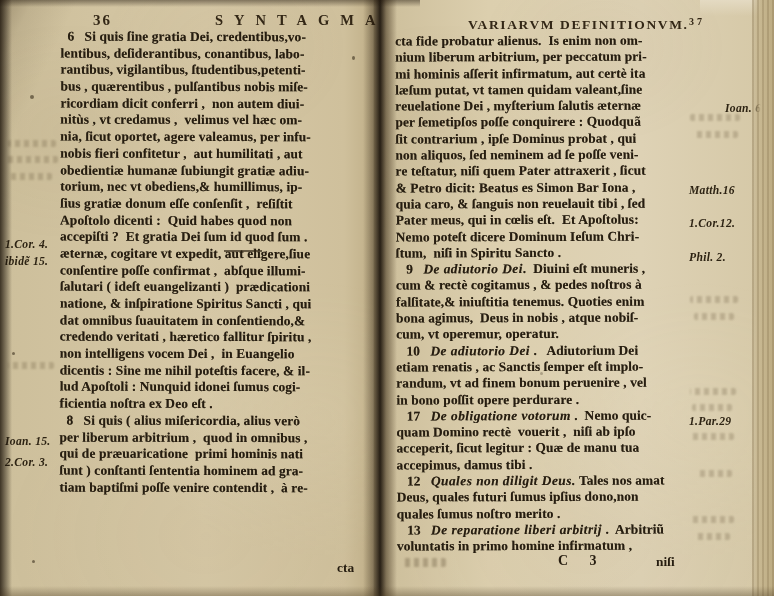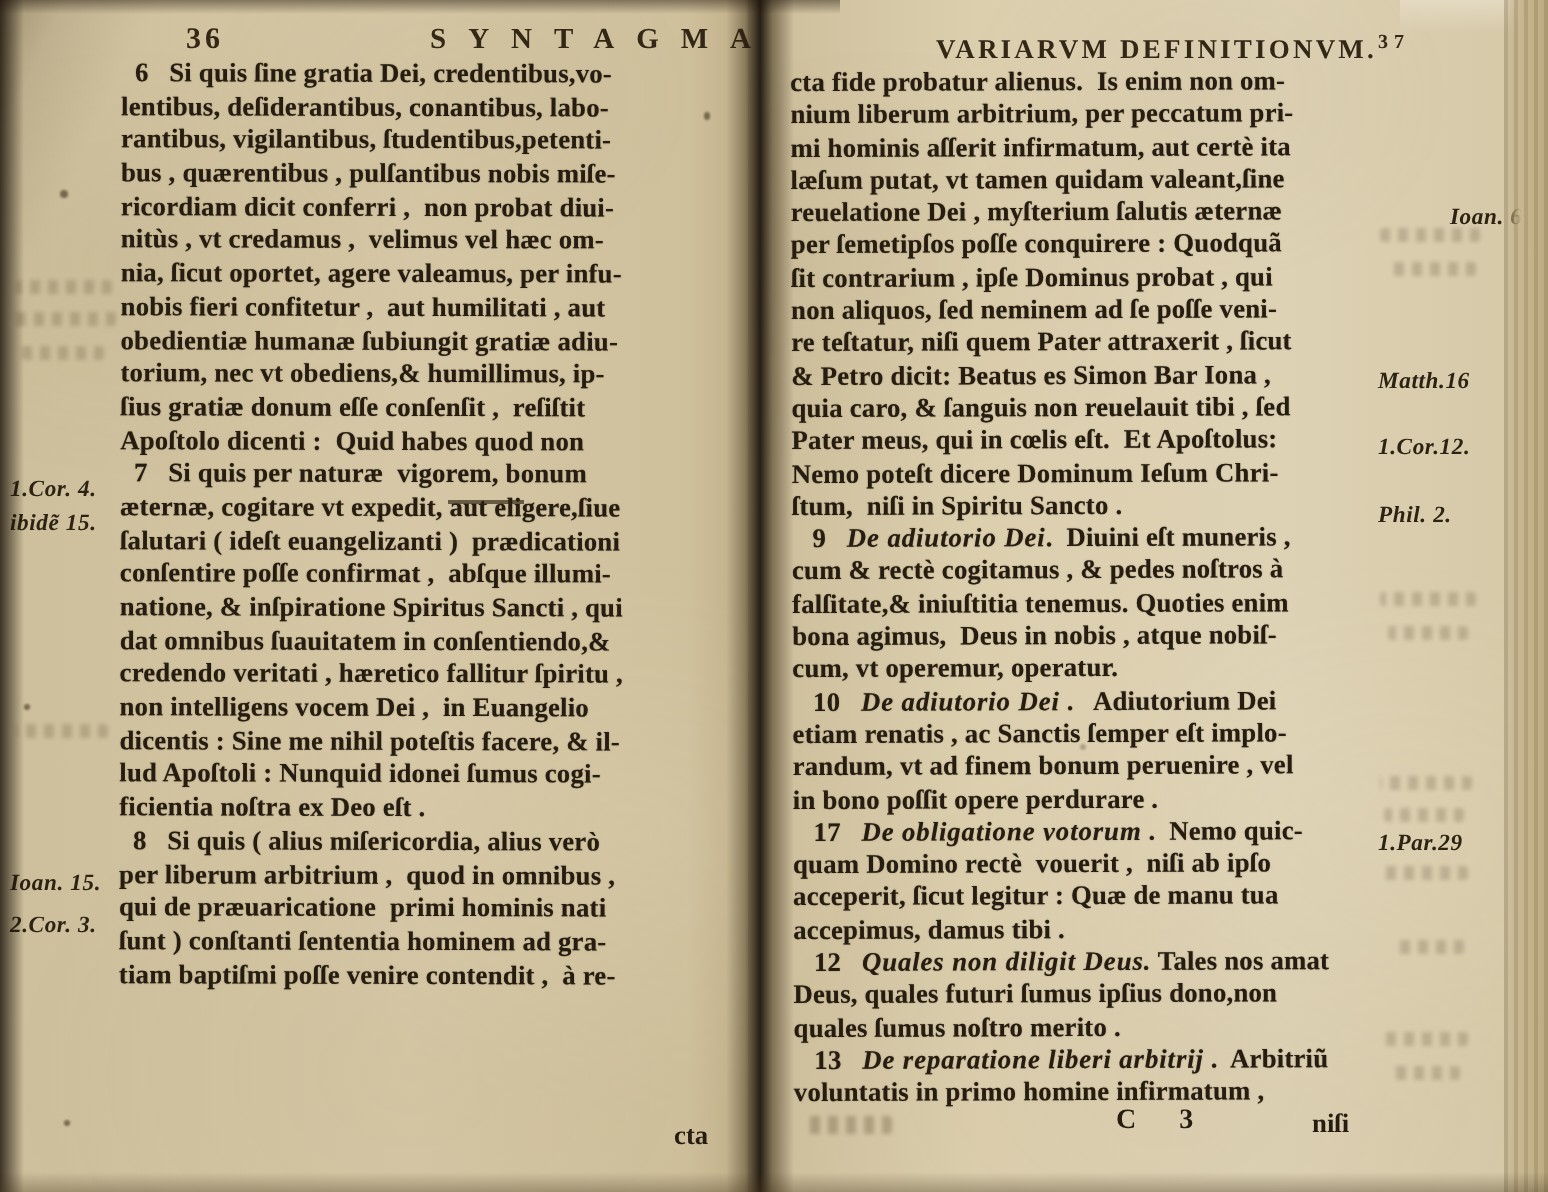--- a/index.html
+++ b/index.html
@@ -102,32 +102,32 @@
   <span class="pagenum pn-left">36</span>
   <span class="running-title title-left">SYNTAGMA</span>
   <span class="running-title title-right">VARIARVM DEFINITIONVM.</span>
   <span class="pagenum pn-right">37</span>
 
   <div class="textblock tb-left">
       <div class="line">  6   Si quis ſine gratia Dei, credentibus,vo-</div>
       <div class="line">lentibus, deſiderantibus, conantibus, labo-</div>
       <div class="line">rantibus, vigilantibus, ſtudentibus,petenti-</div>
       <div class="line">bus , quærentibus , pulſantibus nobis miſe-</div>
-      <div class="line">ricordiam dicit conferri ,  non probat diui-</div>
+      <div class="line">ricordiam dicit conferri ,  non autem diui-</div>
       <div class="line">nitùs , vt credamus ,  velimus vel hæc om-</div>
       <div class="line">nia, ſicut oportet, agere valeamus, per infu-</div>
       <div class="line">nobis fieri confitetur ,  aut humilitati , aut</div>
       <div class="line">obedientiæ humanæ ſubiungit gratiæ adiu-</div>
       <div class="line">torium, nec vt obediens,&amp; humillimus, ip-</div>
       <div class="line">ſius gratiæ donum eſſe conſenſit ,  reſiſtit</div>
       <div class="line">Apoſtolo dicenti :  Quid habes quod non</div>
-      <div class="line">  7   Si quis per naturæ  vigorem, bonum</div>
+      <div class="line">accepiſti ?  Et gratia Dei ſum id quod ſum .</div>
       <div class="line">æternæ, cogitare vt expedit, aut eligere,ſiue</div>
+      <div class="line">conſentire poſſe confirmat ,  abſque illumi-</div>
       <div class="line">ſalutari ( ideſt euangelizanti )  prædicationi</div>
-      <div class="line">conſentire poſſe confirmat ,  abſque illumi-</div>
       <div class="line">natione, &amp; inſpiratione Spiritus Sancti , qui</div>
       <div class="line">dat omnibus ſuauitatem in conſentiendo,&amp;</div>
       <div class="line">credendo veritati , hæretico fallitur ſpiritu ,</div>
       <div class="line">non intelligens vocem Dei ,  in Euangelio</div>
       <div class="line">dicentis : Sine me nihil poteſtis facere, &amp; il-</div>
       <div class="line">lud Apoſtoli : Nunquid idonei ſumus cogi-</div>
       <div class="line">ficientia noſtra ex Deo eſt .</div>
       <div class="line">  8   Si quis ( alius miſericordia, alius verò</div>
       <div class="line">per liberum arbitrium ,  quod in omnibus ,</div>
       <div class="line">qui de præuaricatione  primi hominis nati</div>

